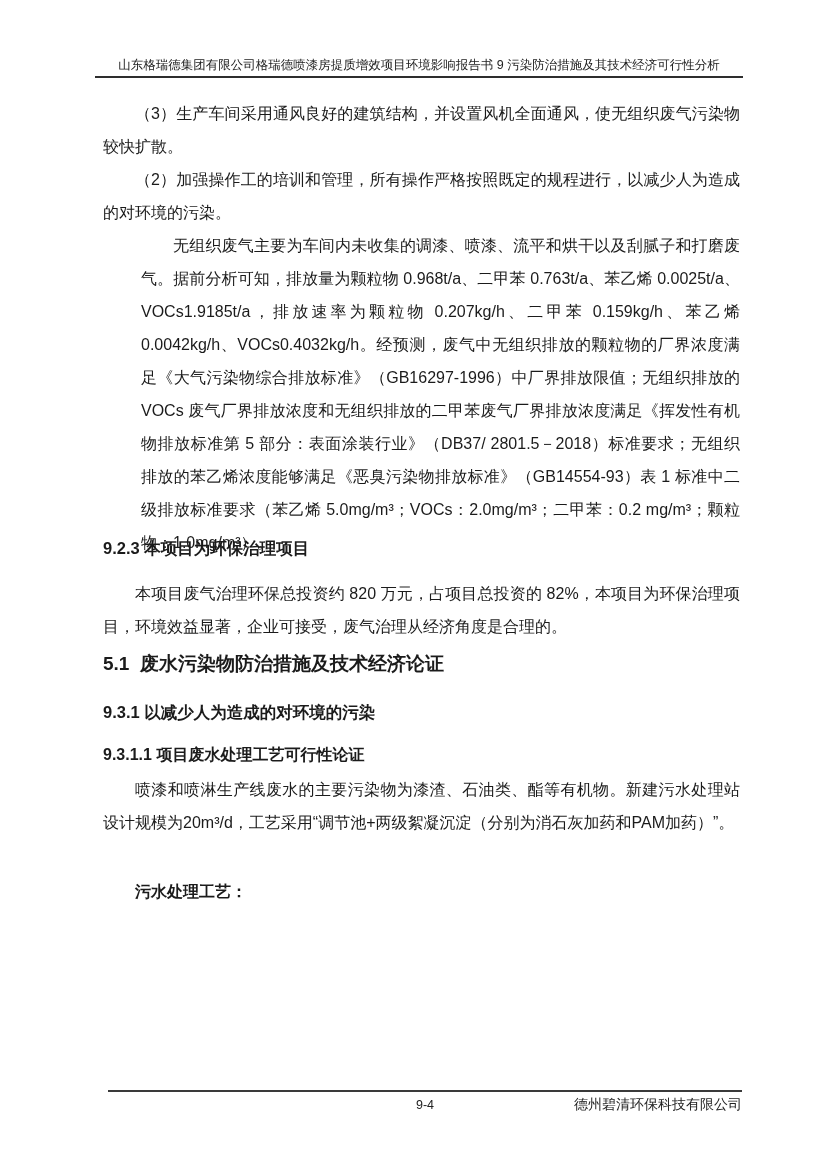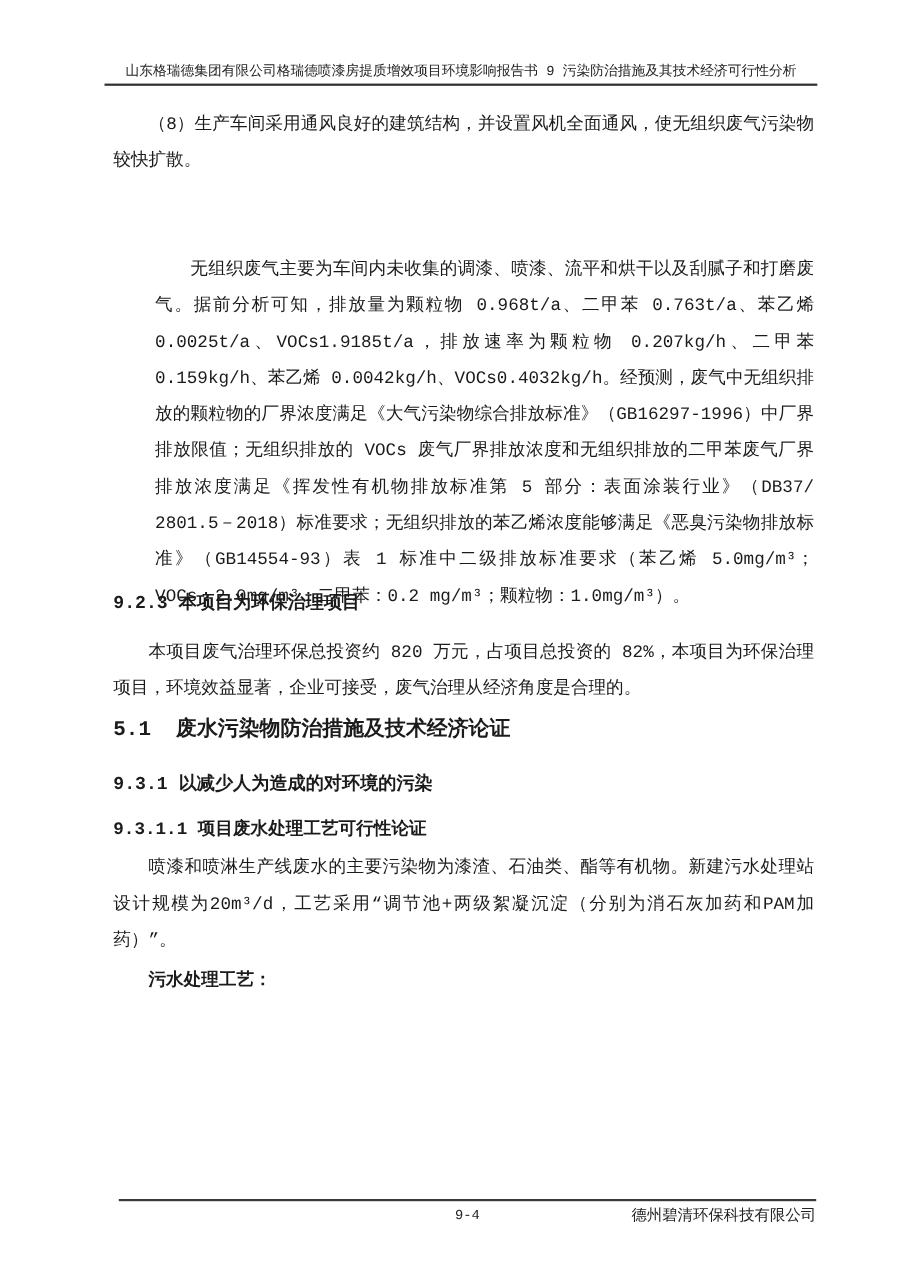--- a/index.html
+++ b/index.html
@@ -5,21 +5,21 @@
   html, body {
     margin: 0;
     padding: 0;
     background: #ffffff;
   }
   .page {
     position: relative;
     width: 827px;
     height: 1169px;
     background: #ffffff;
-    font-family: Liberation Mono, monospace;
+    font-family: Liberation Sans, sans-serif;
     color: #1b1b1b;
     overflow: hidden;
   }
 
   
   .doc-header {
     position: absolute;
     top: 57px;
     left: 95px;
     width: 648px;
@@ -118,22 +118,23 @@
 </head>
 <body>
 
 <div class="page">
 
   <header class="doc-header">
     <div class="doc-header-text">山东格瑞德集团有限公司格瑞德喷漆房提质增效项目环境影响报告书 9 污染防治措施及其技术经济可行性分析</div>
   </header>
 
   <main class="doc-body">
-    <p class="para b-para-ventilation">（8）生产车间采用通风良好的建筑结构，并设置风机全面通风，使无组织废气污染物较快扩散。</p>
+    <p class="para b-para-ventilation">（3）生产车间采用通风良好的建筑结构，并设置风机全面通风，使无组织废气污染物较快扩散。</p>
 
+    <p class="para b-para-training">（2）加强操作工的培训和管理，所有操作严格按照既定的规程进行，以减少人为造成的对环境的污染。</p>
 
     <p class="para b-para-fugitive">无组织废气主要为车间内未收集的调漆、喷漆、流平和烘干以及刮腻子和打磨废气。据前分析可知，排放量为颗粒物 0.968t/a、二甲苯 0.763t/a、苯乙烯 0.0025t/a、VOCs1.9185t/a，排放速率为颗粒物 0.207kg/h、二甲苯 0.159kg/h、苯乙烯 0.0042kg/h、VOCs0.4032kg/h。经预测，废气中无组织排放的颗粒物的厂界浓度满足《大气污染物综合排放标准》（GB16297-1996）中厂界排放限值；无组织排放的 VOCs 废气厂界排放浓度和无组织排放的二甲苯废气厂界排放浓度满足《挥发性有机物排放标准第 5 部分：表面涂装行业》（DB37/ 2801.5－2018）标准要求；无组织排放的苯乙烯浓度能够满足《恶臭污染物排放标准》（GB14554-93）表 1 标准中二级排放标准要求（苯乙烯 5.0mg/m³；VOCs：2.0mg/m³；二甲苯：0.2 mg/m³；颗粒物：1.0mg/m³）。</p>
 
     <h3 class="h3 b-heading-923">9.2.3 本项目为环保治理项目</h3>
 
     <p class="para b-para-economic">本项目废气治理环保总投资约 820 万元，占项目总投资的 82%，本项目为环保治理项目，环境效益显著，企业可接受，废气治理从经济角度是合理的。</p>
 
     <h2 class="h2 b-heading-93">5.1  废水污染物防治措施及技术经济论证</h2>
 
     <h3 class="h3 b-heading-931">9.3.1 以减少人为造成的对环境的污染</h3>

